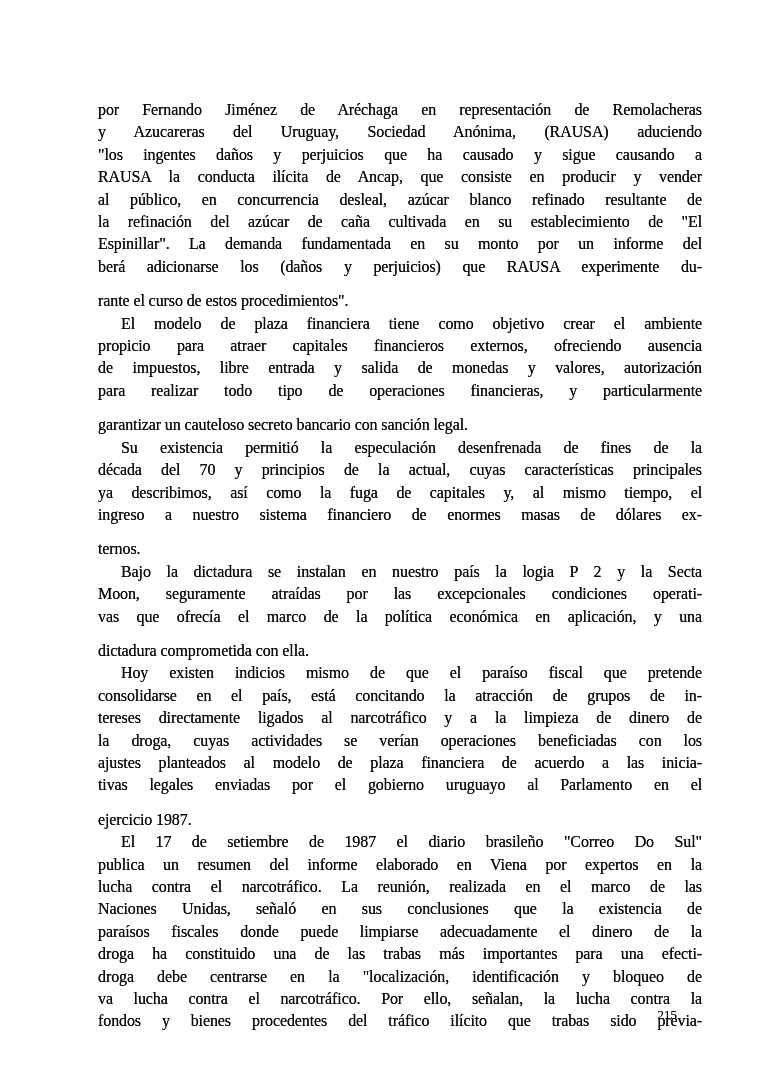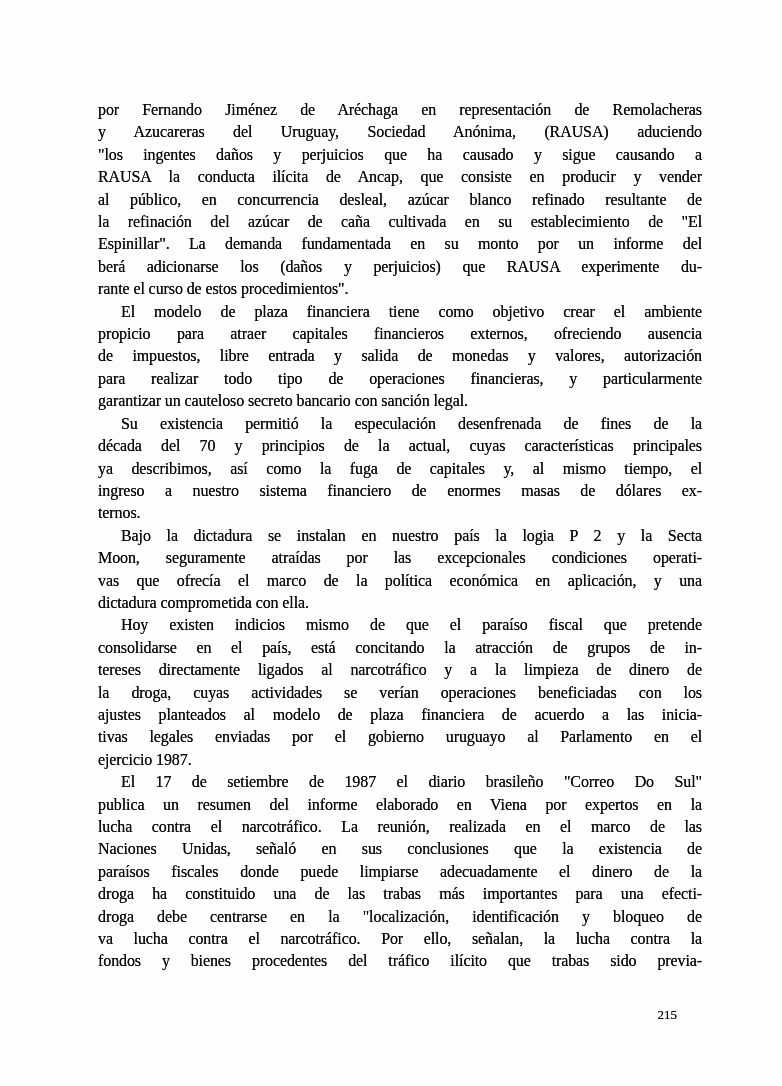--- a/index.html
+++ b/index.html
@@ -32,20 +32,21 @@
     line-height: 22.4px;
     white-space: nowrap;
     text-align: justify;
     text-align-last: justify;
     letter-spacing: -0.1px;
     text-shadow: 0 0 0.45px rgba(0,0,0,0.85);
   }
   .line.para-end {
     text-align: right;
     text-align-last: left;
+    margin-top: 12px;
   }
   .line.first-indent {
     text-indent: 23px;
   }
   .page-number {
     position: absolute;
     left: 98px;
     top: 1004px;
     width: 579px;
     text-align: right;

